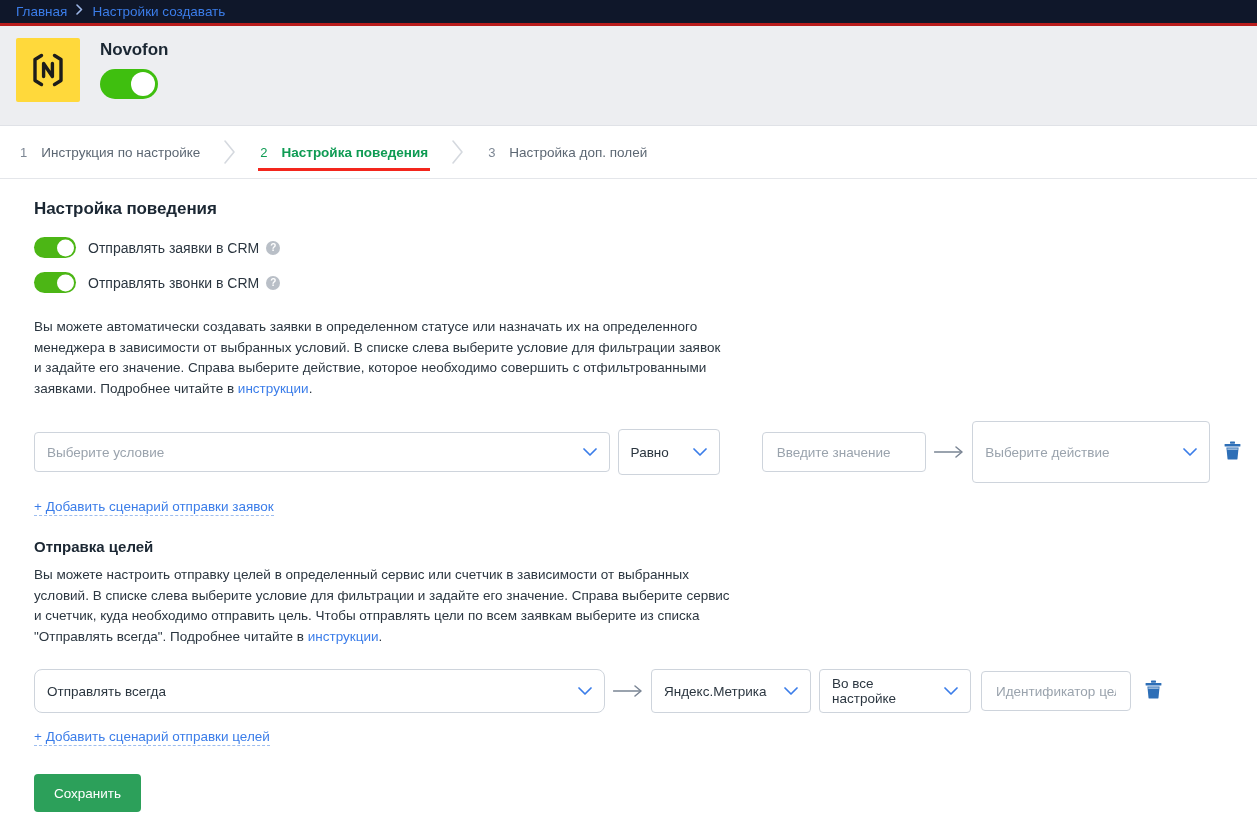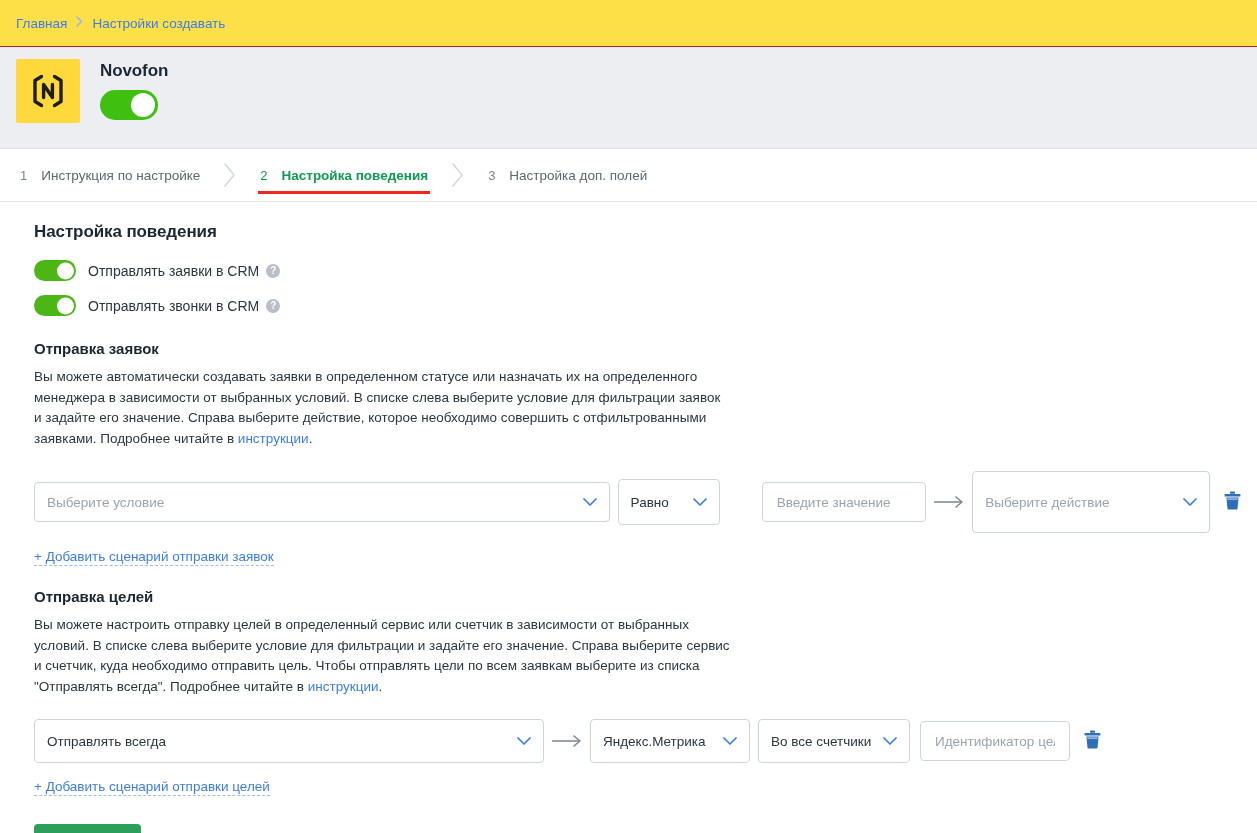--- a/index.html
+++ b/index.html
@@ -7,46 +7,46 @@
     margin: 0; padding: 0;
     width: 1257px; height: 833px;
     background: #ffffff;
     font-family: "Liberation Sans", "DejaVu Sans", sans-serif;
     -webkit-font-smoothing: antialiased;
   }
   body { overflow: hidden; position: relative; }
 
   
   .breadcrumb {
-    height: 46px;
+    height: 23px;
     display: flex;
     align-items: center;
     padding-left: 16px;
-    background: #fde047;
+    background: #0f172a;
     font-size: 13.5px;
   }
   .crumb-link {
     color: #3b7de9;
     text-decoration: none;
     cursor: pointer;
     white-space: nowrap;
   }
   .crumb-sep {
     color: #9db7e8;
     margin: 0 9px;
     font-size: 13px;
     display: inline-block;
     transform: translateY(-1px);
   }
 
   
   .header-band {
     background: #edeef1;
     height: 103px;
-    border-top: 1px solid #b91c1c;
+    border-top: 3px solid #b91c1c;
     border-bottom: 1px solid #e0e2e7;
     padding: 12px 0 0 16px;
     display: flex;
     align-items: flex-start;
   }
   .logo-tile {
     width: 64px; height: 64px;
     background: #ffd93b;
     border-radius: 2px;
     flex: 0 0 auto;
@@ -220,21 +220,21 @@
     color: #2b3640;
     width: 100%;
     background: transparent;
   }
   .ctl input::placeholder { color: #9aa3ad; }
 
   .w-cond { width: 597px; }
   .w-op   { width: 105px; height: 46px; }
   .w-val  { width: 170px; margin-left: 32px; }
   .w-act  { width: 246px; height: 62px; }
-  .w-always { width: 510px; height: 44px; }
+  .w-always { width: 571px; height: 44px; border-radius: 8px; }
   .w-svc  { width: 160px; height: 44px; }
   .w-cnt  { width: 152px; height: 44px; }
   .w-goal { width: 150px; height: 40px; }
 
   .arrow-sep {
     width: 46px;
     display: flex;
     align-items: center;
     justify-content: center;
     flex: 0 0 auto;
@@ -342,21 +342,20 @@
 
   <div class="toggle-row" style="margin-bottom:24px;">
     <div class="switch sm">
       <span class="knob"></span>
     </div>
     <span class="tlabel">Отправлять звонки в CRM</span>
     <span class="help-icon">?</span>
   </div>
 
   
-  <h3 class="sub-title">Отправка заявок</h3>
   <p class="para"><span>Вы можете автоматически создавать заявки в определенном статусе или назначать их на определенного менеджера в зависимости от выбранных условий. В списке слева выберите условие для фильтрации заявок и задайте его значение. Справа выберите действие, которое необходимо совершить с отфильтрованными заявками. Подробнее читайте в </span><a class="inline-link">инструкции</a><span>.</span></p>
 
   <div class="form-row">
     <div class="ctl w-cond placeholder">
       <span>Выберите условие</span>
       <span class="caret">
         <svg width="14" height="9" viewBox="0 0 14 9" fill="none" aria-hidden="true">
           <path d="M1 1L7 7L13 1" stroke="#3b7de9" stroke-width="1.7" stroke-linecap="round" stroke-linejoin="round"></path>
         </svg>
       </span>
@@ -424,21 +423,21 @@
     <div class="ctl w-svc">
       <span>Яндекс.Метрика</span>
       <span class="caret">
         <svg width="14" height="9" viewBox="0 0 14 9" fill="none" aria-hidden="true">
           <path d="M1 1L7 7L13 1" stroke="#3b7de9" stroke-width="1.7" stroke-linecap="round" stroke-linejoin="round"></path>
         </svg>
       </span>
     </div>
     <div class="gap8"></div>
     <div class="ctl w-cnt">
-      <span>Во все счетчики</span>
+      <span>Во все настройке</span>
       <span class="caret">
         <svg width="14" height="9" viewBox="0 0 14 9" fill="none" aria-hidden="true">
           <path d="M1 1L7 7L13 1" stroke="#3b7de9" stroke-width="1.7" stroke-linecap="round" stroke-linejoin="round"></path>
         </svg>
       </span>
     </div>
     <div class="gap10"></div>
     <div class="ctl w-goal">
       <input type="text" placeholder="Идентификатор цели" style="">
     </div>

